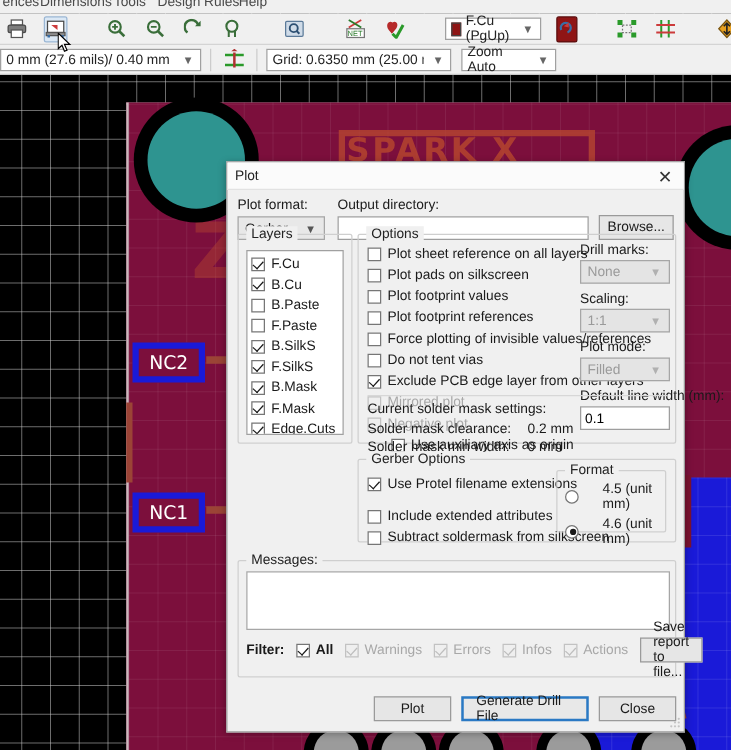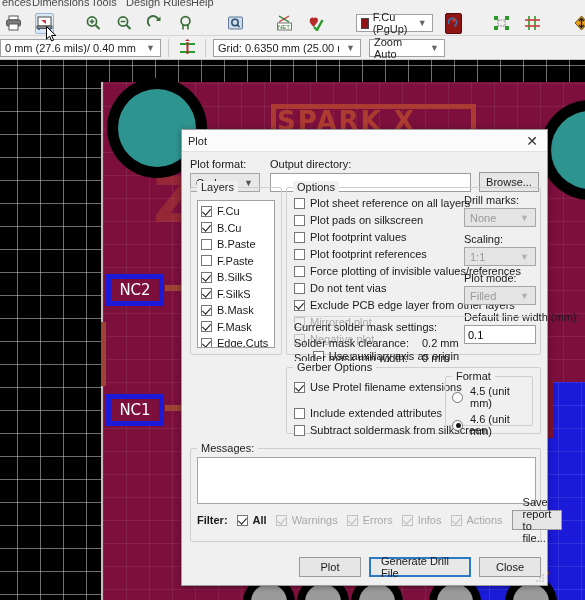--- a/index.html
+++ b/index.html
@@ -153,21 +153,21 @@
     flex:0 0 auto; position:relative;
   }
   .box.checked::after {
     content:""; position:absolute; left:2px; top:0px; width:4px; height:7px;
     border:solid #1a1a1a; border-width:0 1.6px 1.6px 0; transform:rotate(42deg);
   }
   .cb.disabled { color:#a8a8a8; }
   .cb.disabled .box { background:#efefef; border-color:#c2c2c2; }
   .cb.disabled .box.checked::after { border-color:#bdbdbd; }
 
-  .radio { display:flex; align-items:center; gap:7px; font-size:11px; }
+  .radio { display:flex; align-items:center; gap:19px; font-size:11px; }
   .rb { width:11px; height:11px; border-radius:50%; background:#fff; border:1px solid #767676; position:relative; flex:0 0 auto; }
   .rb.sel::after { content:""; position:absolute; left:2.5px; top:2.5px; width:5px; height:5px; border-radius:50%; background:#1a1a1a; }
 
   #layerlist {
     position:absolute; left:6px; top:12px; width:78px; height:148px;
     background:#fff; border:1px solid #a0a0a0; padding:3px 0 0 3px; overflow:hidden;
   }
   #layerlist .cb { margin-bottom:2.5px; }
 
   .msgbox { background:#fff; border:1px solid #a6a6a6; }

